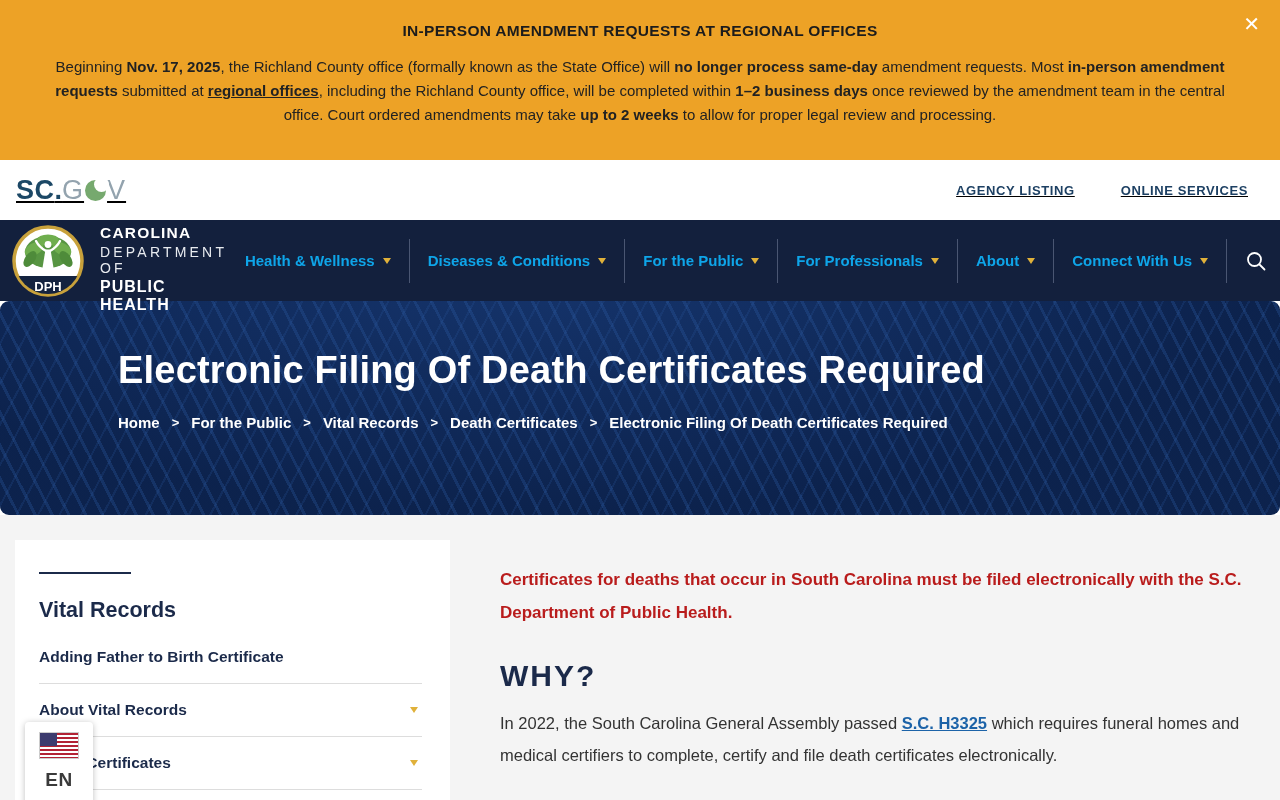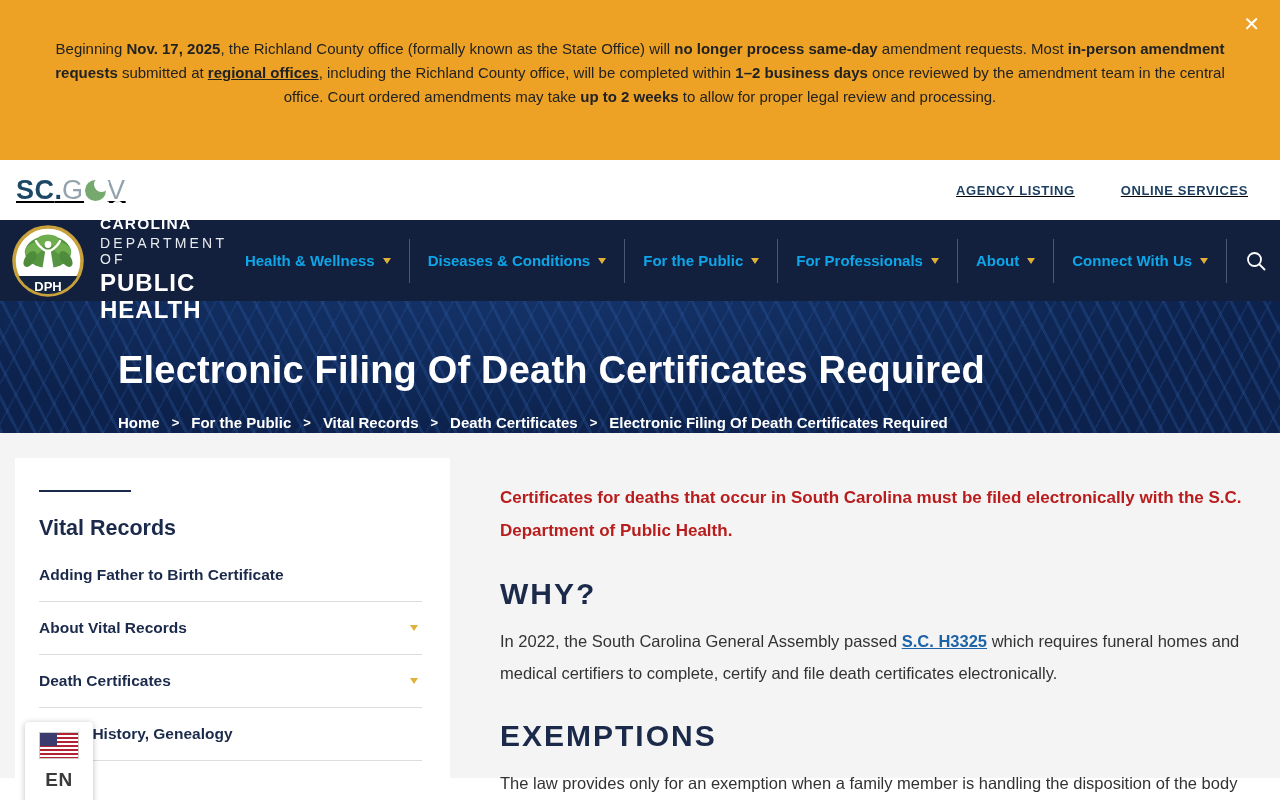--- a/index.html
+++ b/index.html
@@ -34,34 +34,34 @@
   .utility-links{margin-left:auto;display:flex;gap:46px;}
   .utility-link{color:var(--utility-navy);font-weight:700;font-size:13px;letter-spacing:.6px;text-decoration:none;}
 
   
   .main-nav{height:81px;background:var(--navy);display:flex;align-items:center;padding:0 18px 0 12px;}
   .brand{display:flex;align-items:center;gap:16px;cursor:pointer;}
   .brand-logo{width:72px;height:72px;flex:0 0 auto;}
   .brand-text{color:#fff;line-height:1.15;}
   .brand-l1{font-weight:700;font-size:15.5px;letter-spacing:1.2px;}
   .brand-l2{font-weight:400;font-size:14px;letter-spacing:3.2px;color:#E8EBF0;margin:2px 0;}
-  .brand-l3{font-weight:700;font-size:24px;letter-spacing:1px;}
+  .brand-l3{font-weight:700;font-size:16px;letter-spacing:1px;}
   .nav-list{margin-left:auto;display:flex;align-items:center;list-style:none;}
   .nav-item{display:flex;align-items:center;gap:8px;color:#0ea5e9;font-weight:700;font-size:15px;padding:14px 18px;cursor:pointer;white-space:nowrap;}
   .nav-sep{width:1px;height:44px;background:#4A5672;}
   .chev-down{width:0;height:0;border-left:4.5px solid transparent;border-right:4.5px solid transparent;border-top:6px solid #E0B13A;display:inline-block;}
   .nav-search{display:flex;align-items:center;padding:10px 6px 10px 18px;cursor:pointer;background:none;border:none;}
 
   
-  .hero{height:132px;background-color:var(--navy-deep);
+  .hero{height:214px;background-color:var(--navy-deep);
     background-image:
       repeating-linear-gradient(63deg, rgba(46,95,170,.28) 0 3px, transparent 3px 15px),
       repeating-linear-gradient(118deg, rgba(40,85,155,.22) 0 2px, transparent 2px 19px),
       radial-gradient(ellipse at 42% -30%, rgba(24,58,118,.85), rgba(10,28,64,.2) 70%);
-    padding:48px 0 0 118px;color:#fff;}
+    padding:48px 0 0 118px;color:#fff;border-radius:9px;}
   .hero-title{font-size:38px;font-weight:700;letter-spacing:.2px;}
   .breadcrumb{margin-top:22px;display:flex;align-items:center;gap:12px;font-size:15px;font-weight:700;flex-wrap:nowrap;}
   .breadcrumb a{color:#fff;text-decoration:none;}
   .crumb-sep{color:#fff;font-size:13px;}
 
   
   .page-body{height:345px;background:var(--body-gray);display:flex;align-items:flex-start;}
   .sidebar{margin:25px 0 0 15px;width:435px;background:#fff;padding:32px 28px 20px 24px;min-height:400px;}
   .sidebar-rule{width:92px;height:2px;background:var(--heading-navy);}
   .sidebar-title{margin-top:24px;font-size:21.5px;font-weight:700;color:var(--heading-navy);}
@@ -82,20 +82,21 @@
   .lang-widget{position:absolute;left:25px;top:722px;background:#fff;border-radius:4px;box-shadow:0 1px 6px rgba(0,0,0,.25);display:flex;align-items:center;gap:11px;padding:11px 15px;cursor:pointer;z-index:20;border:none;font-family:inherit;flex-direction:column;}
   .flag{position:relative;width:38px;height:25px;background:repeating-linear-gradient(#B22234 0 2px,#fff 2px 4px);outline:1px solid #ccc;}
   .flag::before{content:"";position:absolute;top:0;left:0;width:17px;height:13px;background:#3C3B6E;}
   .lang-code{font-size:19px;font-weight:700;color:#3a3a3a;letter-spacing:.5px;}
   .caret-up{width:9px;height:9px;border-left:2px solid #555;border-top:2px solid #555;transform:rotate(45deg) translateY(3px);display:inline-block;}
 </style>
 </head>
 <body>
 
 <div class="alert-banner">
+  <div class="alert-title">IN-PERSON AMENDMENT REQUESTS AT REGIONAL OFFICES</div>
   <div class="alert-body"><span>Beginning </span><span class="b">Nov. 17, 2025</span><span>, the Richland County office (formally known as the State Office) will </span><span class="b">no longer process same-day</span><span> amendment requests. Most </span><span class="b">in-person amendment requests</span><span> submitted at </span><a href="#" class="b u">regional offices</a><span>, including the Richland County office, will be completed within </span><span class="b">1–2 business days</span><span> once reviewed by the amendment team in the central office. Court ordered amendments may take </span><span class="b">up to 2 weeks</span><span> to allow for proper legal review and processing.</span></div>
   <button class="alert-close">✕</button>
 </div>
 
 <div class="utility-bar">
   <div class="scgov">
     <span class="sc">SC</span>
       <span class="dot">.</span>
       <span class="gv">G</span>
       <span class="crescent"></span>

